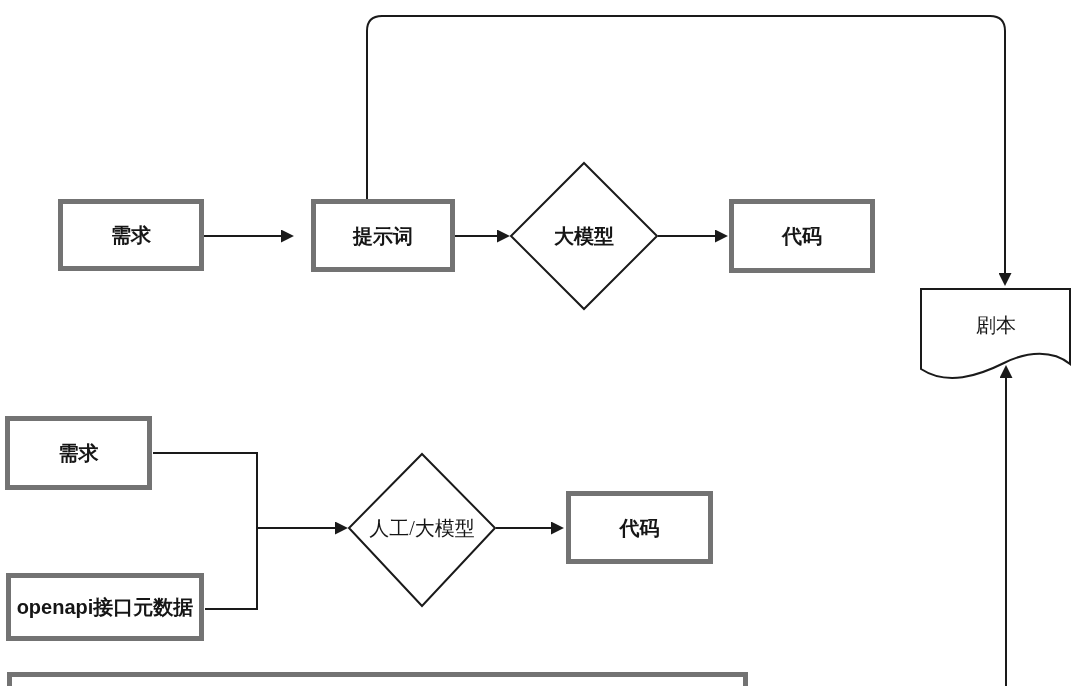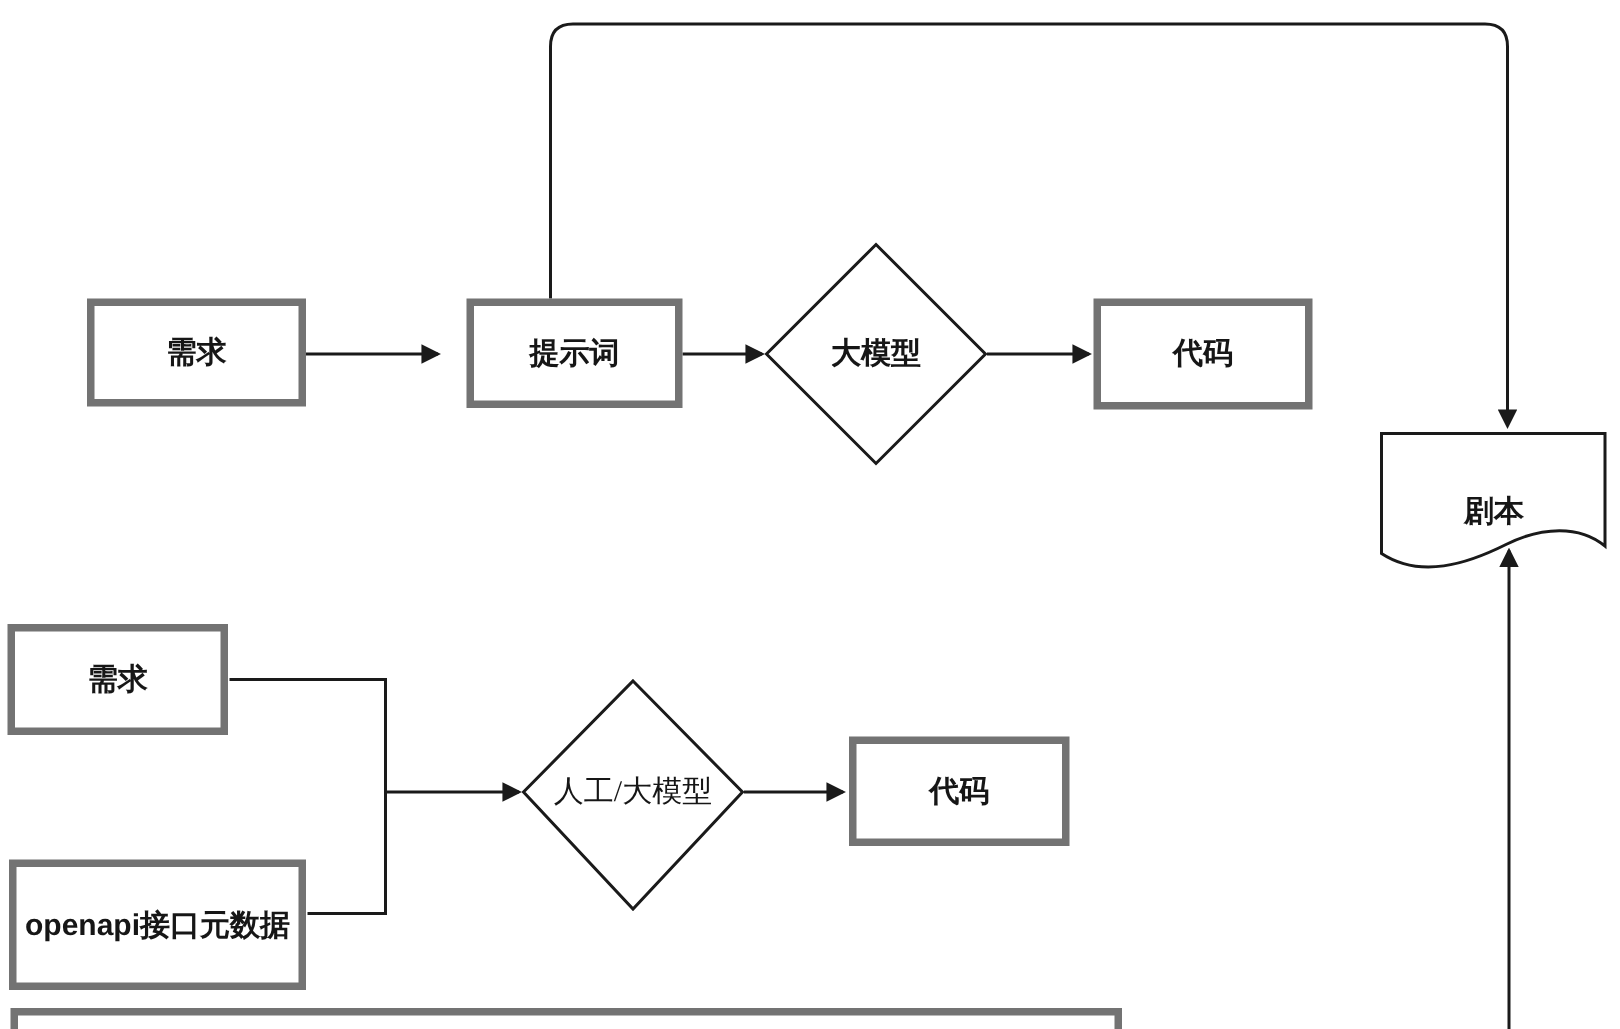--- a/index.html
+++ b/index.html
@@ -78,25 +78,25 @@
   </svg>
 
   <div class="node" style="left:58px; top:199px; width:146px; height:72px;">需求</div>
 
   <div class="node" style="left:295px; top:199px; width:144px; height:73px;margin-left:16px;">提示词</div>
 
   <div class="node" style="left:729px; top:199px; width:146px; height:74px;">代码</div>
 
   <div class="node" style="left:5px; top:416px; width:147px; height:74px;">需求</div>
 
-  <div class="node" style="left:6px; top:573px; width:198px; height:87px;">openapi接口元数据</div>
+  <div class="node" style="left:6px; top:573px; width:198px; height:68px;">openapi接口元数据</div>
 
   <div class="node" style="left:566px; top:491px; width:147px; height:73px;">代码</div>
 
   <div class="node" style="left:7px; top:672px; width:741px; height:40px;"></div>
 
   <div class="lbl" style="left:514px; top:216px; width:140px; height:40px;font-weight:bold;">大模型</div>
 
   <div class="lbl" style="left:342px; top:508px; width:160px; height:40px;font-family:Liberation Serif, serif;">人工/大模型</div>
 
-  <div class="lbl" style="left:931px; top:321px; width:130px; height:40px;font-weight:bold;">剧本</div>
+  <div class="lbl" style="left:931px; top:305px; width:130px; height:40px;">剧本</div>
 
 </div>
 
 </body></html>

